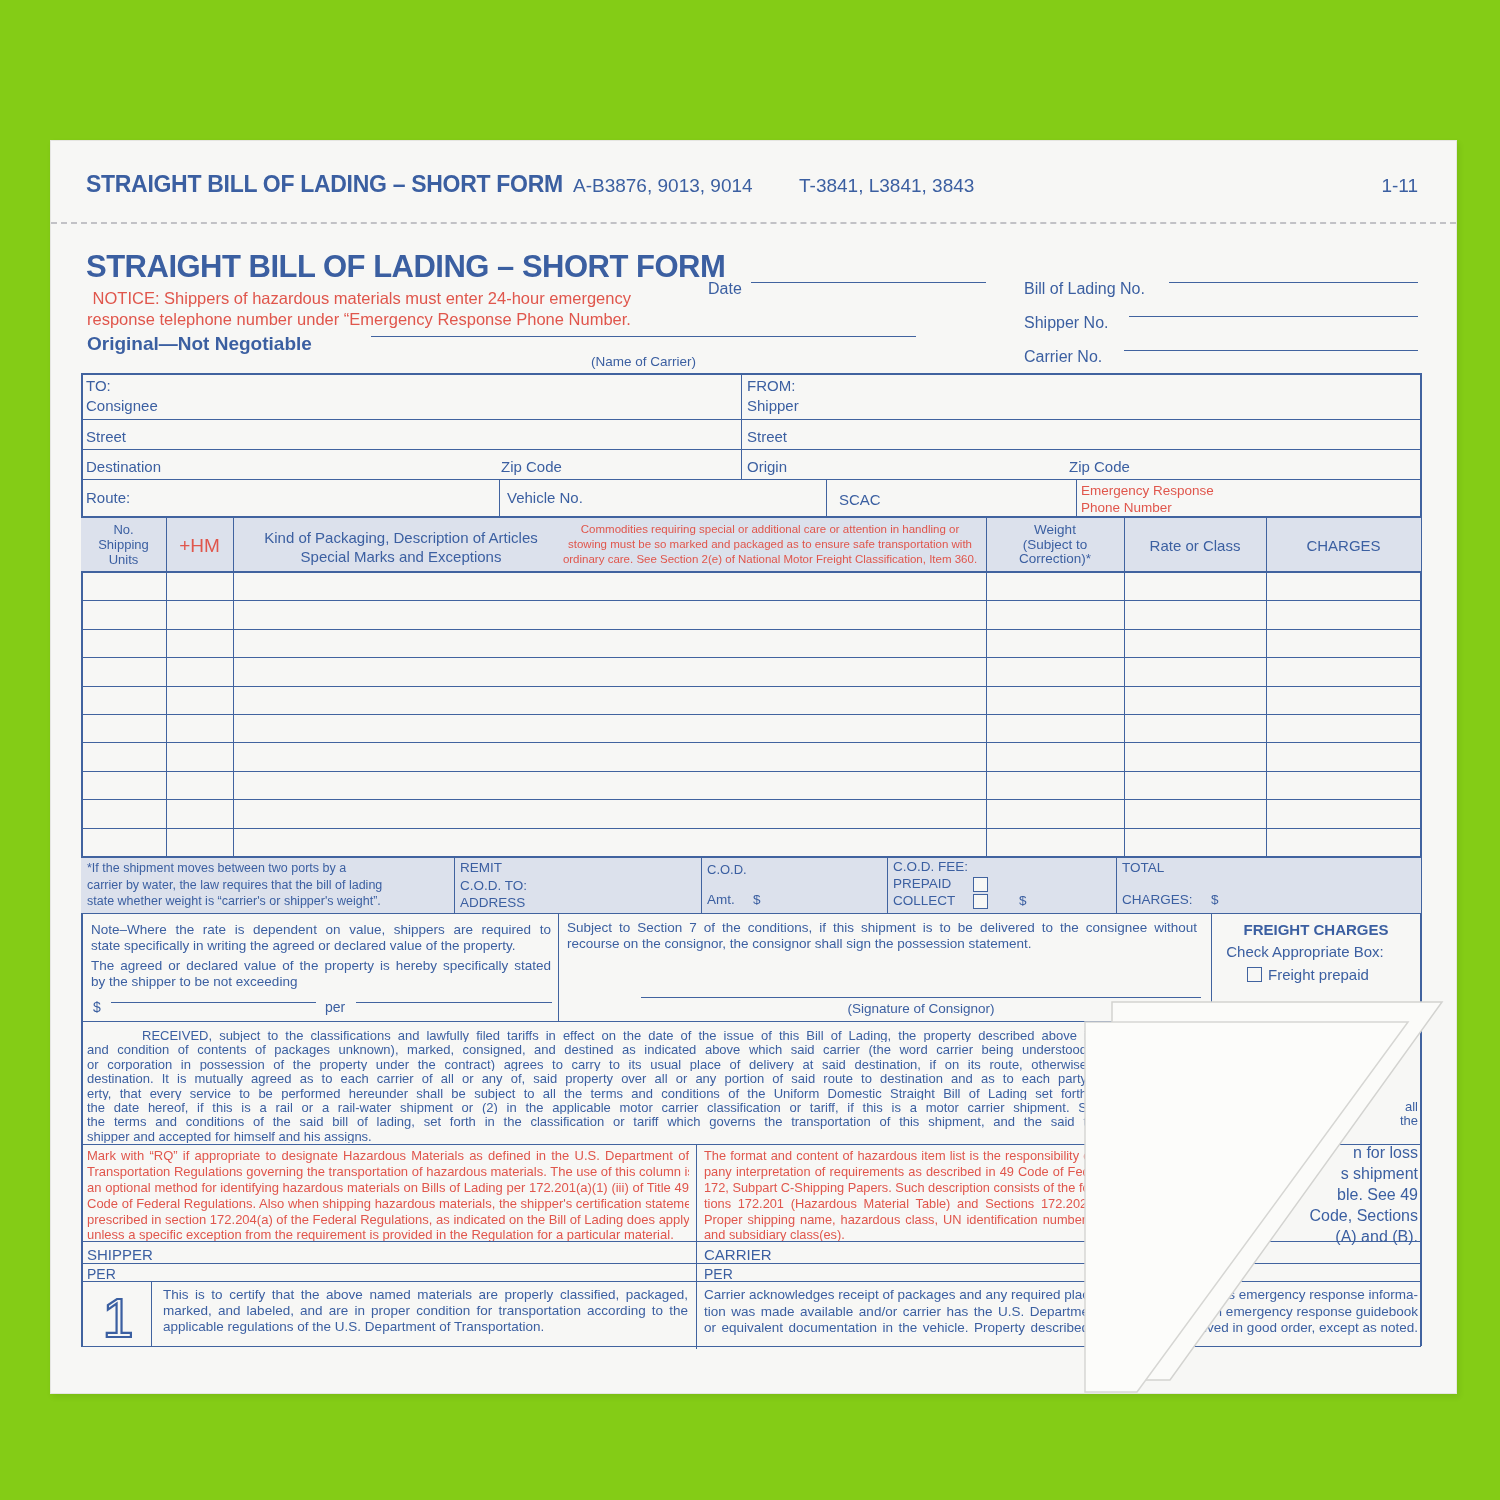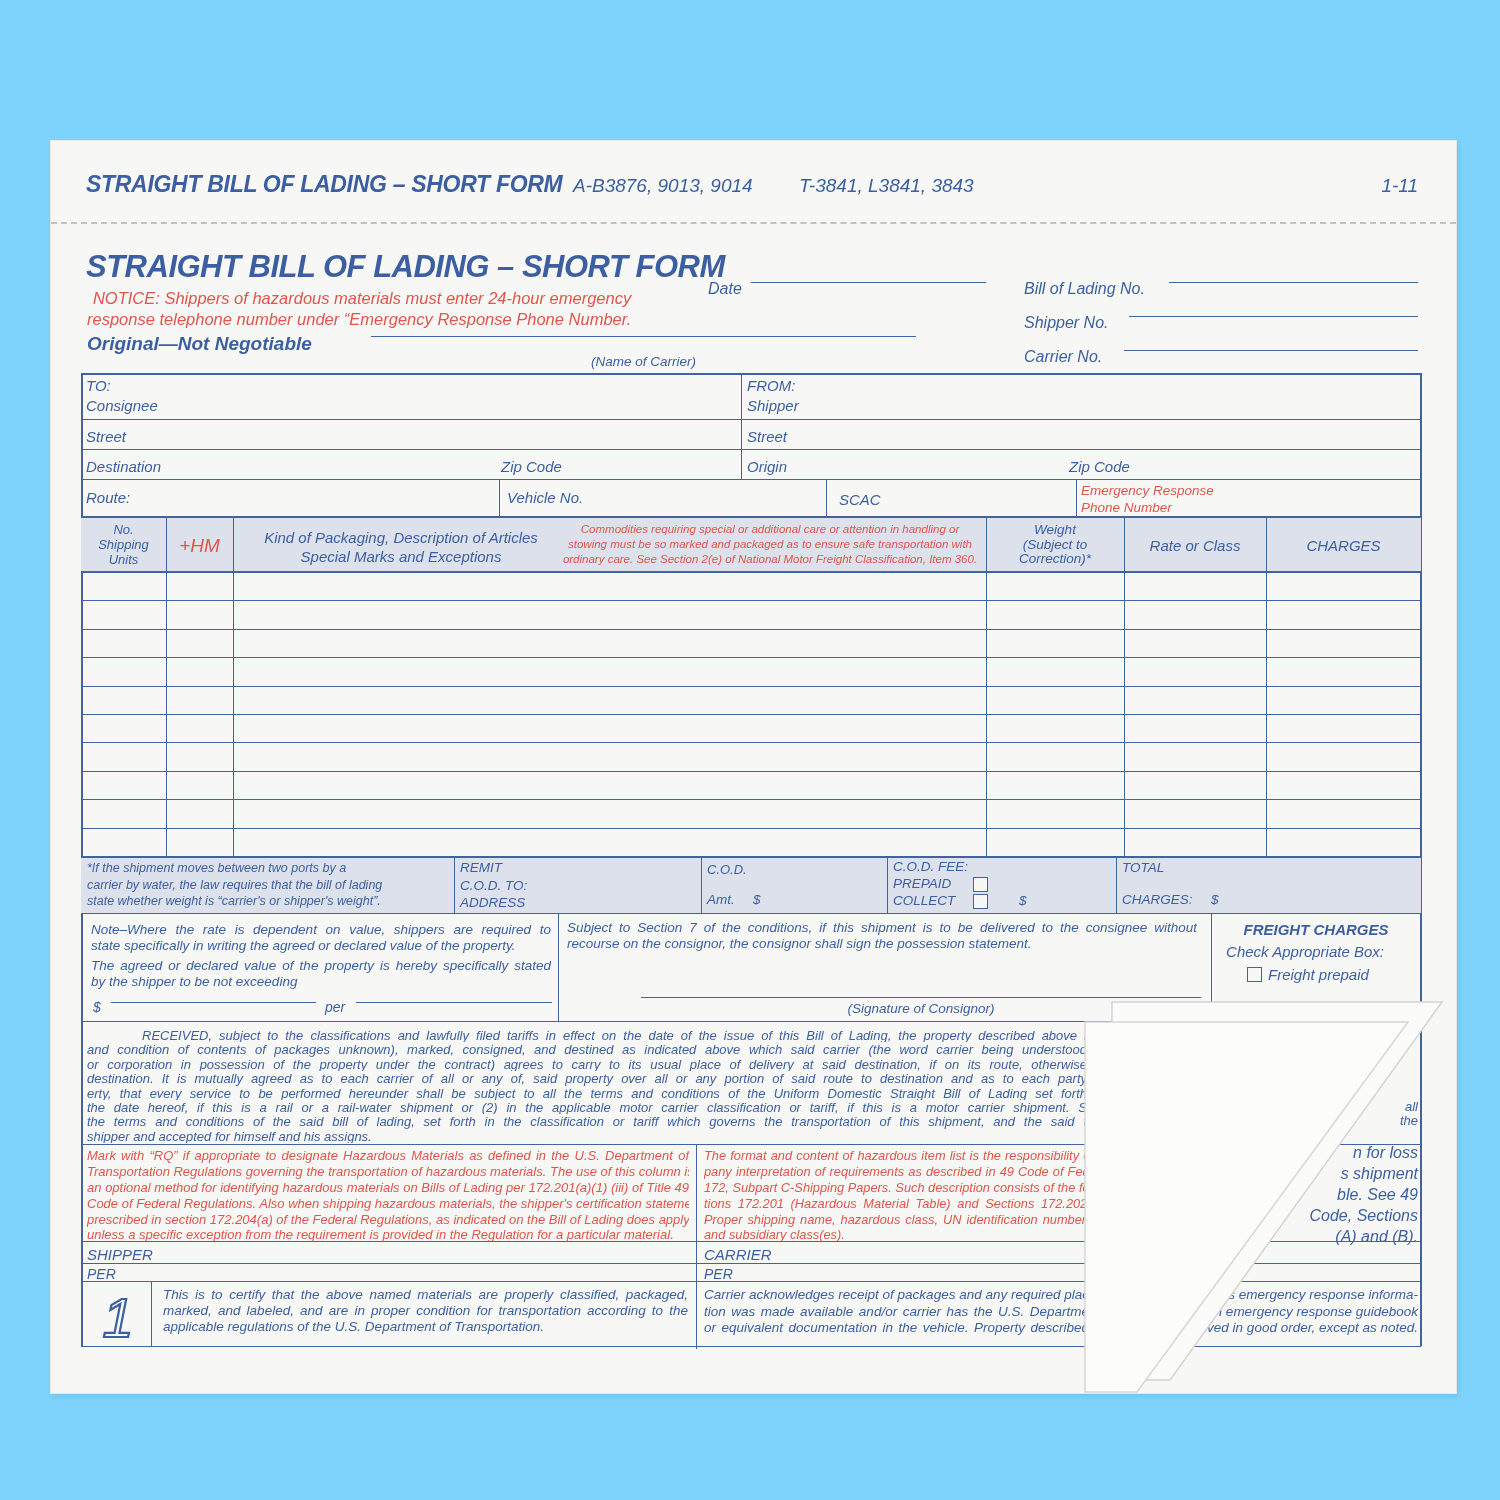--- a/index.html
+++ b/index.html
@@ -1,17 +1,17 @@
 <!DOCTYPE html>
 <html><head>
 <meta charset="utf-8">
 <style>
   html,body{margin:0;padding:0;background:#ffffff;}
-  #canvas{position:relative;width:1500px;height:1500px;background:#7dd3fc;overflow:hidden;
-          font-family:"Liberation Sans", sans-serif;color:#3b5fa1;font-style:italic;}
+  #canvas{position:relative;width:1500px;height:1500px;background:#84cc16;overflow:hidden;
+          font-family:"Liberation Sans", sans-serif;color:#3b5fa1;}
   .sheet{position:absolute;left:50px;top:140px;width:1405px;height:1252px;background:#f7f7f5;
          border:1px solid #e6e6e2;box-shadow:2px 3px 6px rgba(0,0,0,0.08);}
   .abs{position:absolute;}
   .red{color:#e0564c;}
   .bold{font-weight:bold;}
   .ctr{text-align:center;}
   .rt{text-align:right;}
   .hl{position:absolute;border-top:1.5px solid #41639f;}
   .hl2{position:absolute;border-top:2px solid #41639f;}
   .vl{position:absolute;border-left:1.5px solid #41639f;}

